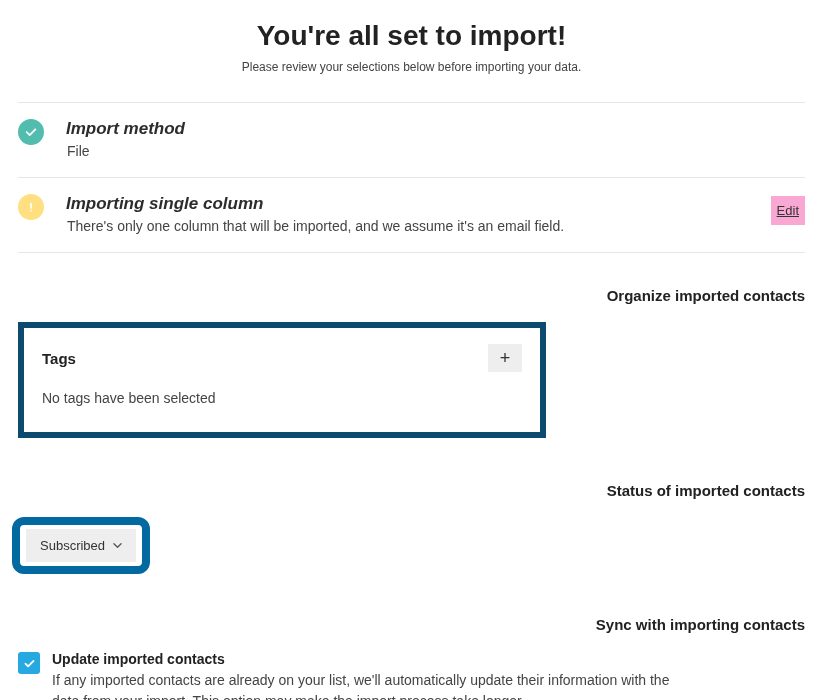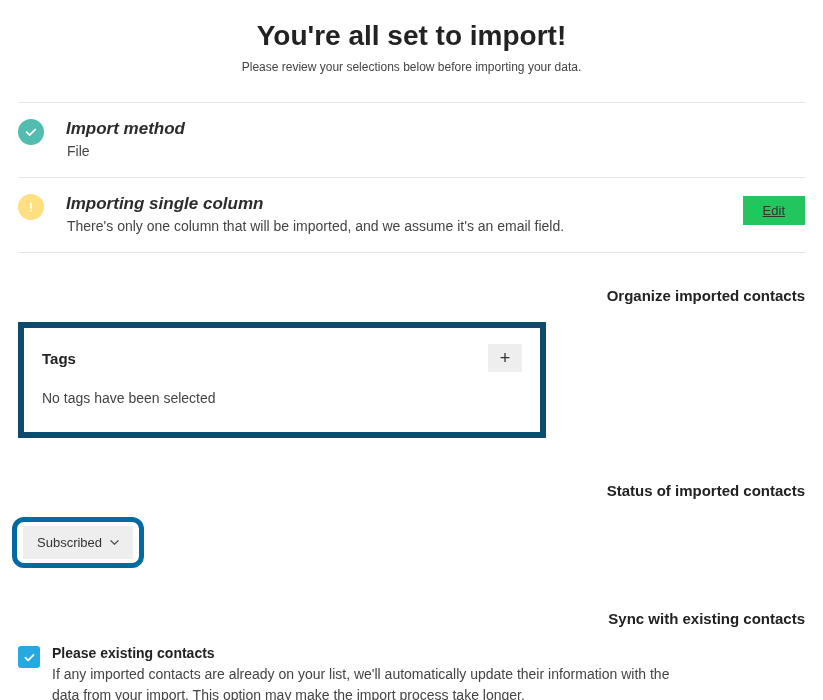--- a/index.html
+++ b/index.html
@@ -46,23 +46,23 @@
     color: #2c2c2c;
     margin-bottom: 4px;
     margin-left: 8px;
   }
   .row-sub {
     font-size: 14px;
     color: #444;
     margin-left: 9px;
   }
   .edit-btn {
-    background: #22c55e;
-    border: none;
-    padding: 7px 20px;
+    background: #f9a8d4;
+    border: none;
+    padding: 7px 6px;
     font-size: 13px;
     color: #333;
     cursor: pointer;
     margin-top: 2px;
     text-decoration: underline;
   }
   .section-heading {
     font-size: 15px;
     font-weight: 600;
     color: #222;
@@ -95,21 +95,21 @@
     align-items: center;
     justify-content: center;
   }
   .tags-empty { font-size: 14px; color: #444; }
 
   .status-wrap {
     margin-top: 44px;
   }
   .dropdown-highlight {
     display: inline-block;
-    border: 5px solid #0369a1;
+    border: 8px solid #0369a1;
     border-radius: 12px;
     padding: 4px 6px;
     margin-left: -6px;
   }
   .dropdown-btn {
     background: #eee;
     border: none;
     padding: 9px 14px;
     font-size: 13px;
     color: #333;
@@ -204,25 +204,25 @@
       <span class="chevron">
         <svg viewBox="0 0 10 10">
             <path d="M1 3 L5 7 L9 3" stroke="#555" stroke-width="1.4" fill="none" stroke-linecap="round" stroke-linejoin="round"></path>
           </svg>
       </span>
     </button>
   </span>
 </div>
 
 <div class="sync-wrap">
-  <div class="section-heading" style="margin-top:0;">Sync with existing contacts</div>
+  <div class="section-heading" style="margin-top:0;">Sync with importing contacts</div>
   <div class="sync-row">
     <div class="checkbox">
       <svg viewBox="0 0 16 16">
           <path d="M3 8.2 L6.3 11.5 L13 4.8" stroke="#fff" stroke-width="2.2" fill="none" stroke-linecap="round" stroke-linejoin="round"></path>
         </svg>
     </div>
     <div class="sync-content">
-      <div class="sync-title">Please existing contacts</div>
+      <div class="sync-title">Update imported contacts</div>
       <div class="sync-desc">If any imported contacts are already on your list, we'll automatically update their information with the data from your import. This option may make the import process take longer.</div>
     </div>
   </div>
 </div>
 
 </body></html>

